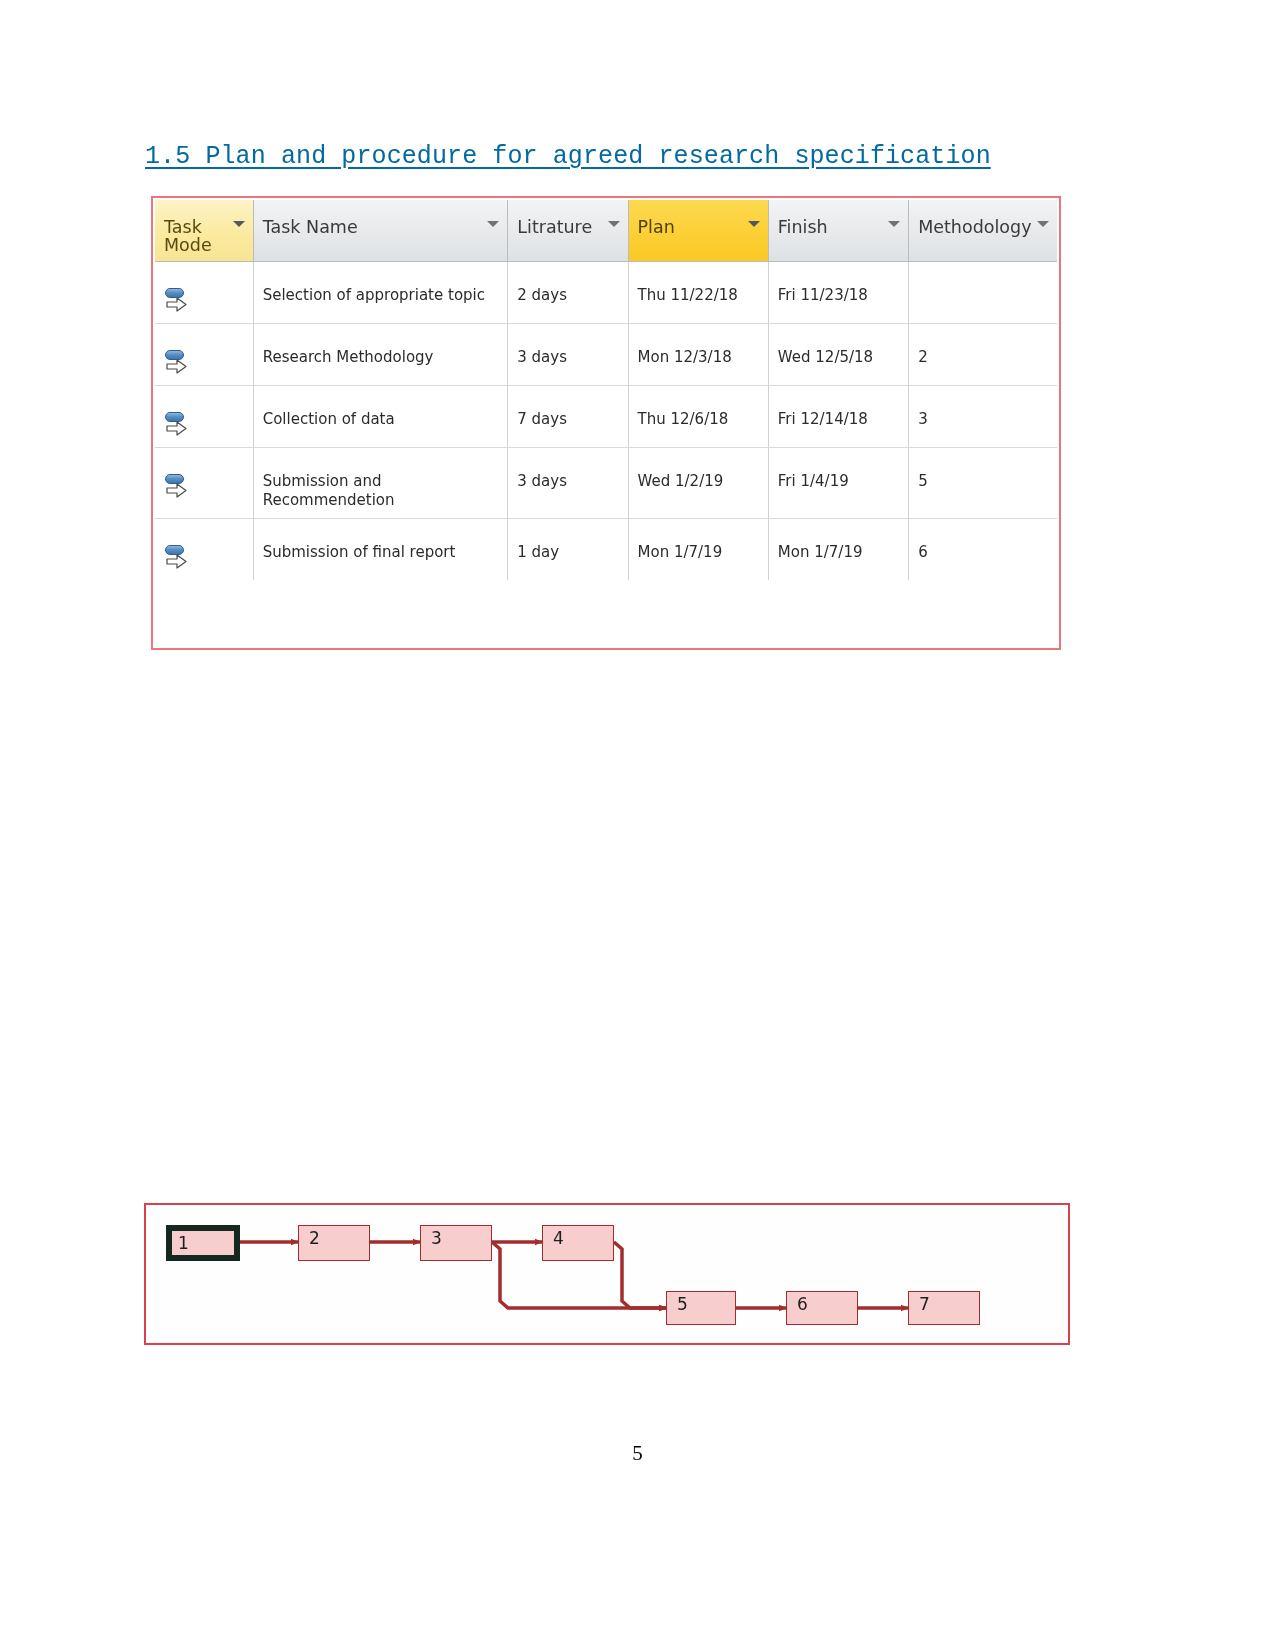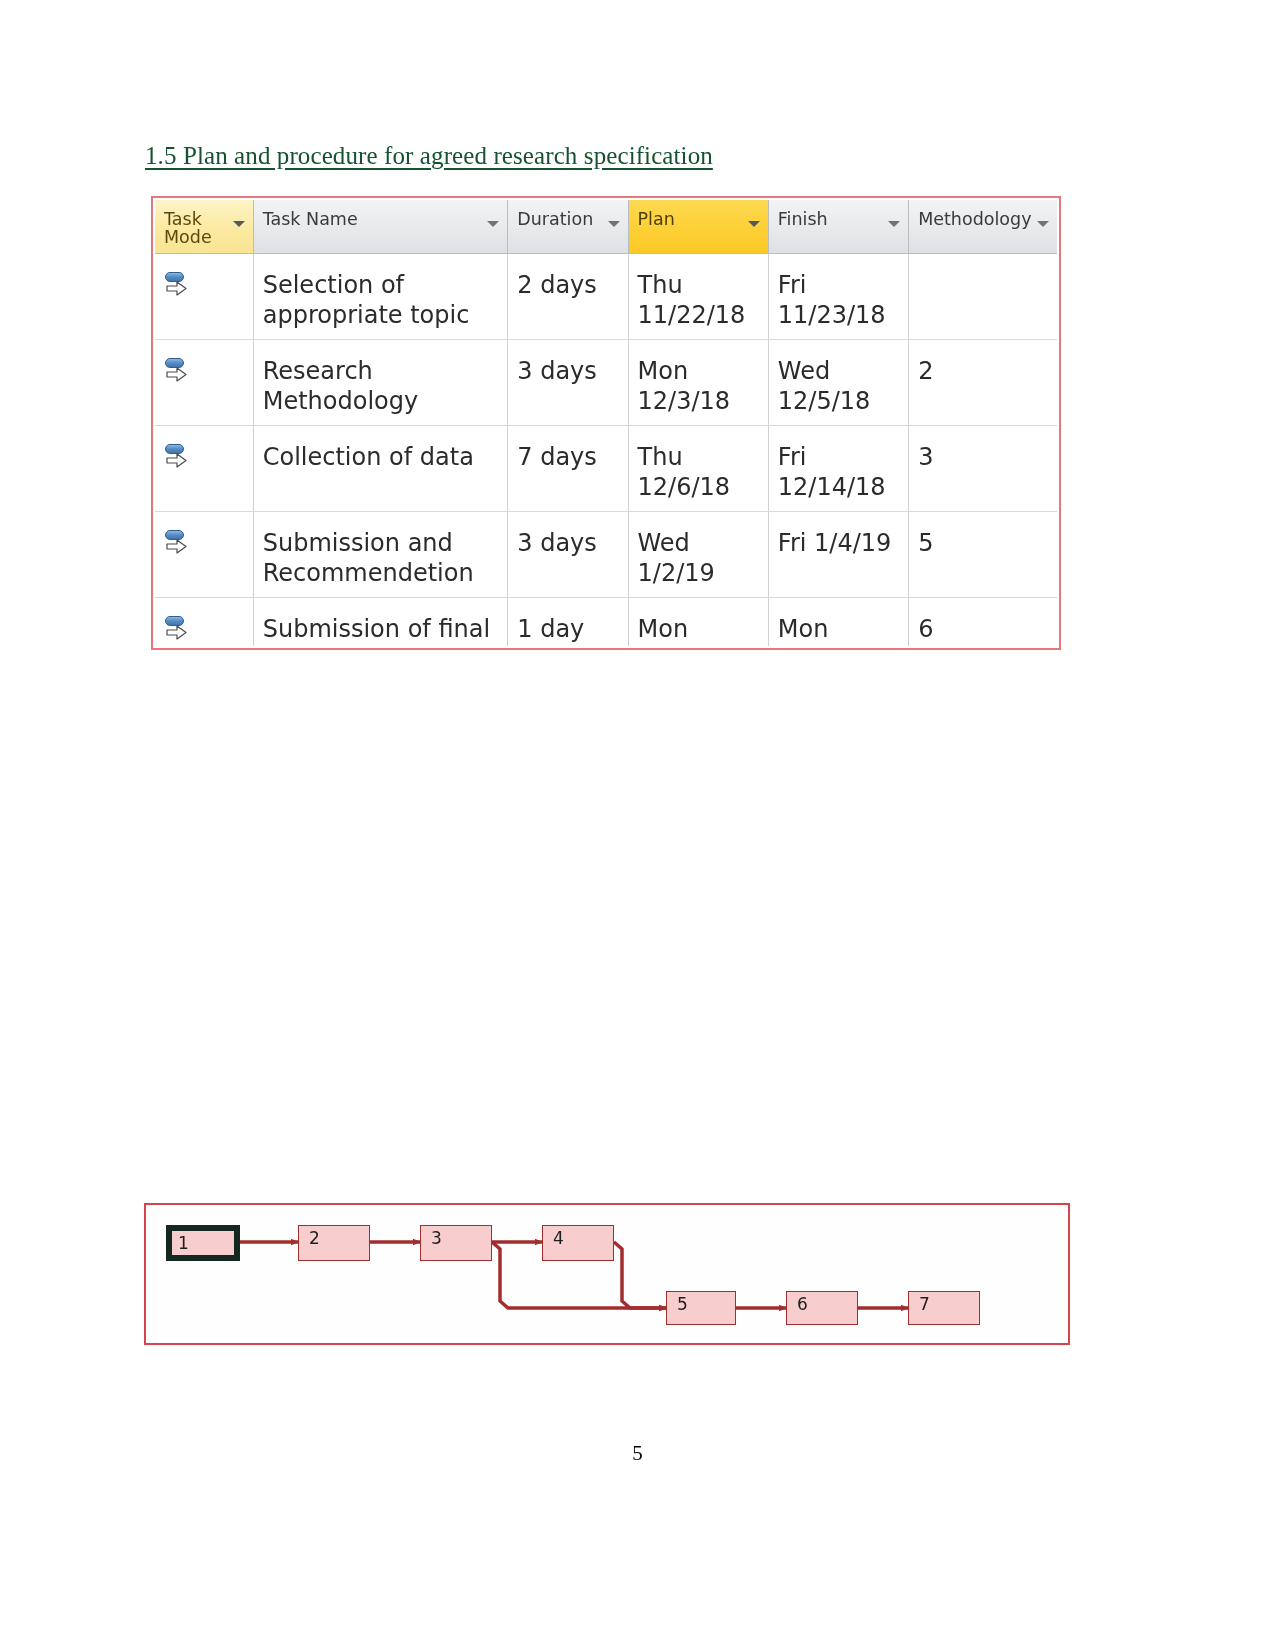--- a/index.html
+++ b/index.html
@@ -15,23 +15,23 @@
     position: relative;
     font-family: "Liberation Serif", "DejaVu Serif", serif;
     overflow: hidden;
   }
 
   
   .page-heading {
     position: absolute;
     left: 145px;
     top: 142px;
-    font-family: Liberation Serif, serif;
+    font-family: Liberation Mono, monospace;
     font-size: 25px;
-    color: #14532d;
+    color: #0369a1;
     text-decoration: underline;
     text-underline-offset: 4px;
     white-space: nowrap;
     letter-spacing: 0.1px;
   }
 
   
   .task-table-frame {
     position: absolute;
     left: 151px;
@@ -57,21 +57,21 @@
   }
   table.task-table col.c-mode    { width: 98px; }
   table.task-table col.c-name    { width: 254px; }
   table.task-table col.c-dur     { width: 120px; }
   table.task-table col.c-start   { width: 140px; }
   table.task-table col.c-finish  { width: 140px; }
   table.task-table col.c-pred    { width: 148px; }
 
   table.task-table thead th {
     height: 52px;
-    padding: 10px 8px 6px 9px;
+    padding: 18px 8px 6px 9px;
     font-weight: normal;
     font-size: 17.5px;
     color: #3a3a3a;
     text-align: left;
     vertical-align: top;
     border-right: 1px solid #b9bcc0;
     border-bottom: 1px solid #b9bcc0;
     position: relative;
     background: linear-gradient(to bottom, #f2f3f4 0%, #e7e9eb 55%, #dee1e4 100%);
     line-height: 1.05;
@@ -95,22 +95,22 @@
     border-left: 6px solid transparent;
     border-right: 6px solid transparent;
     border-top: 6px solid #6f7276;
   }
   th.hdr-highlight-soft .filter-arrow,
   th.hdr-highlight-strong .filter-arrow { border-top-color: #54585c; }
 
   table.task-table tbody td {
     border-right: 1px solid #cfd2d6;
     border-bottom: 1px solid #d7dadd;
-    padding: 16px 9px 9px 9px;
-    font-size: 24px;
+    padding: 24px 9px 9px 9px;
+    font-size: 15px;
     color: #2b2b2b;
     vertical-align: top;
     line-height: 1.25;
     background: #ffffff;
     height: 54px;
   }
   table.task-table tbody td:last-child { border-right: none; }
   table.task-table tbody tr:last-child td { border-bottom: none; margin-left: 28px; }
   td.cell-mode { padding: 5px 0 0 13px; }
   td.cell-name { padding-left: 17px; }
@@ -200,21 +200,21 @@
         <tr>
           <th class="hdr-highlight-soft">
             <span class="hdr-label">Task Mode</span>
             <span class="filter-arrow"></span>
           </th>
           <th>
             <span class="hdr-label">Task Name</span>
             <span class="filter-arrow"></span>
           </th>
           <th>
-            <span class="hdr-label">Duration</span>
+            <span class="hdr-label">Litrature</span>
             <span class="filter-arrow"></span>
           </th>
           <th class="hdr-highlight-strong">
             <span class="hdr-label">Plan</span>
             <span class="filter-arrow"></span>
           </th>
           <th>
             <span class="hdr-label">Finish</span>
             <span class="filter-arrow"></span>
           </th>

